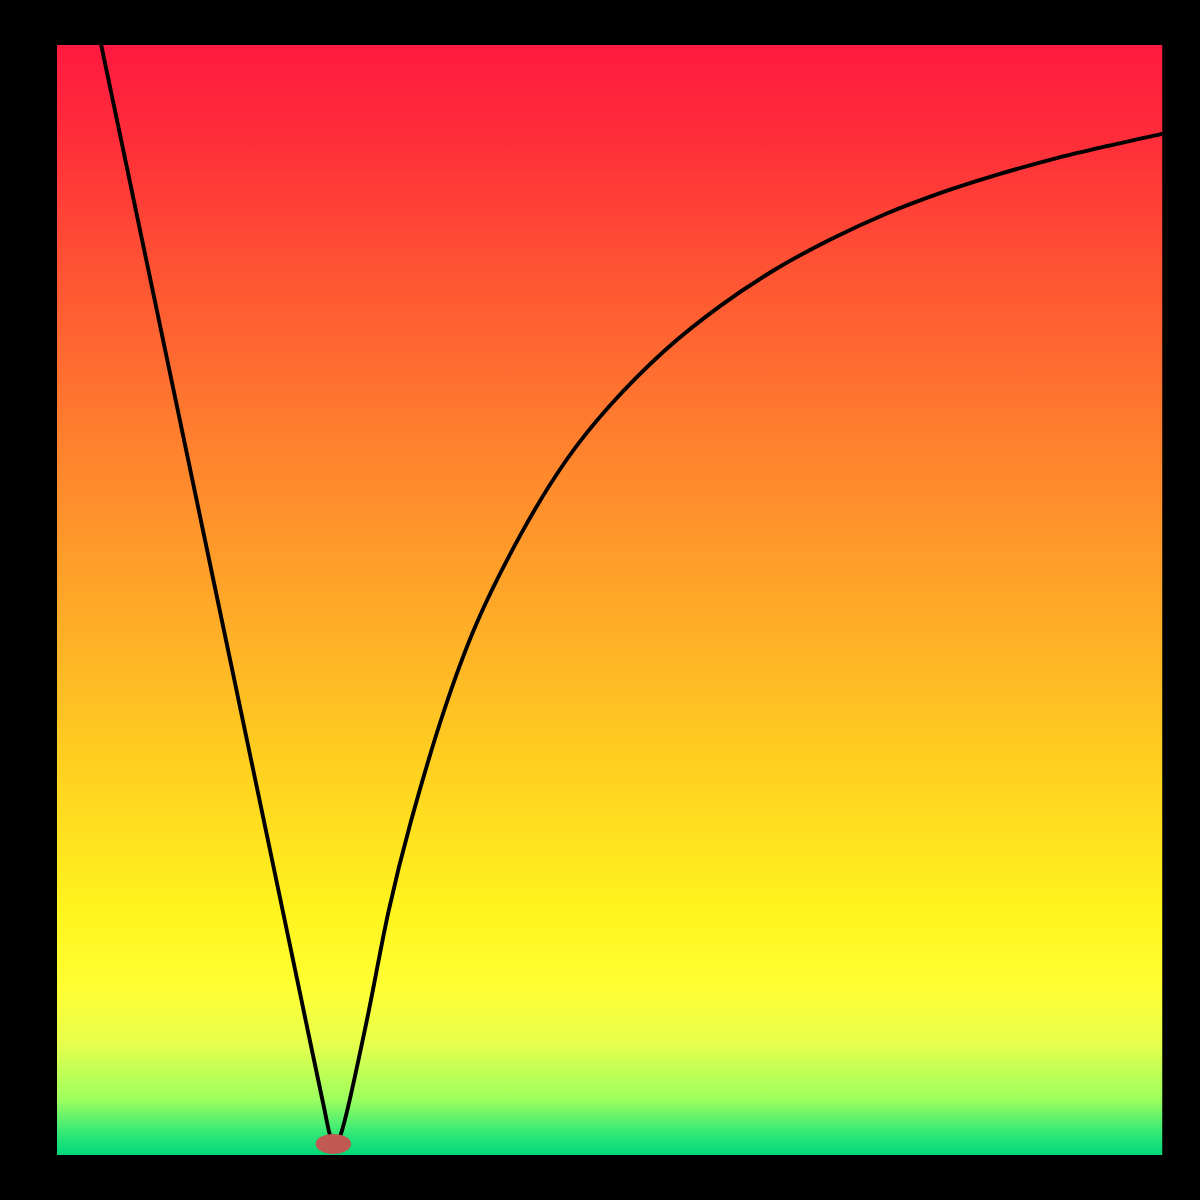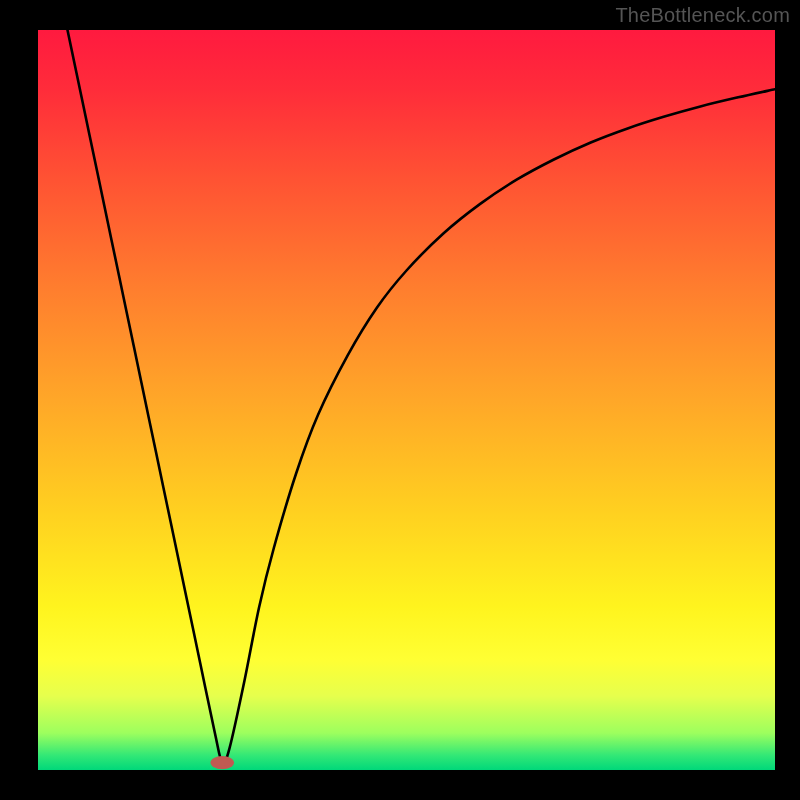--- a/index.html
+++ b/index.html
@@ -31,21 +31,20 @@
     left: 38px;
     top: 30px;
     width: 737px;
     height: 740px;
   }
 </style>
 </head>
 <body>
 
 <div class="frame">
-  <div class="attribution">TheBottleneck.com</div>
 
   <svg class="plot" viewBox="0 0 737 740" preserveAspectRatio="none">
     <defs>
       <linearGradient id="bg-grad" x1="0" y1="0" x2="0" y2="1">
           <stop offset="0%" stop-color="#ff1a3f"></stop>
           <stop offset="8%" stop-color="#ff2c3a"></stop>
           <stop offset="20%" stop-color="#ff5233"></stop>
           <stop offset="35%" stop-color="#ff7e2e"></stop>
           <stop offset="50%" stop-color="#ffa728"></stop>
           <stop offset="65%" stop-color="#ffd020"></stop>

